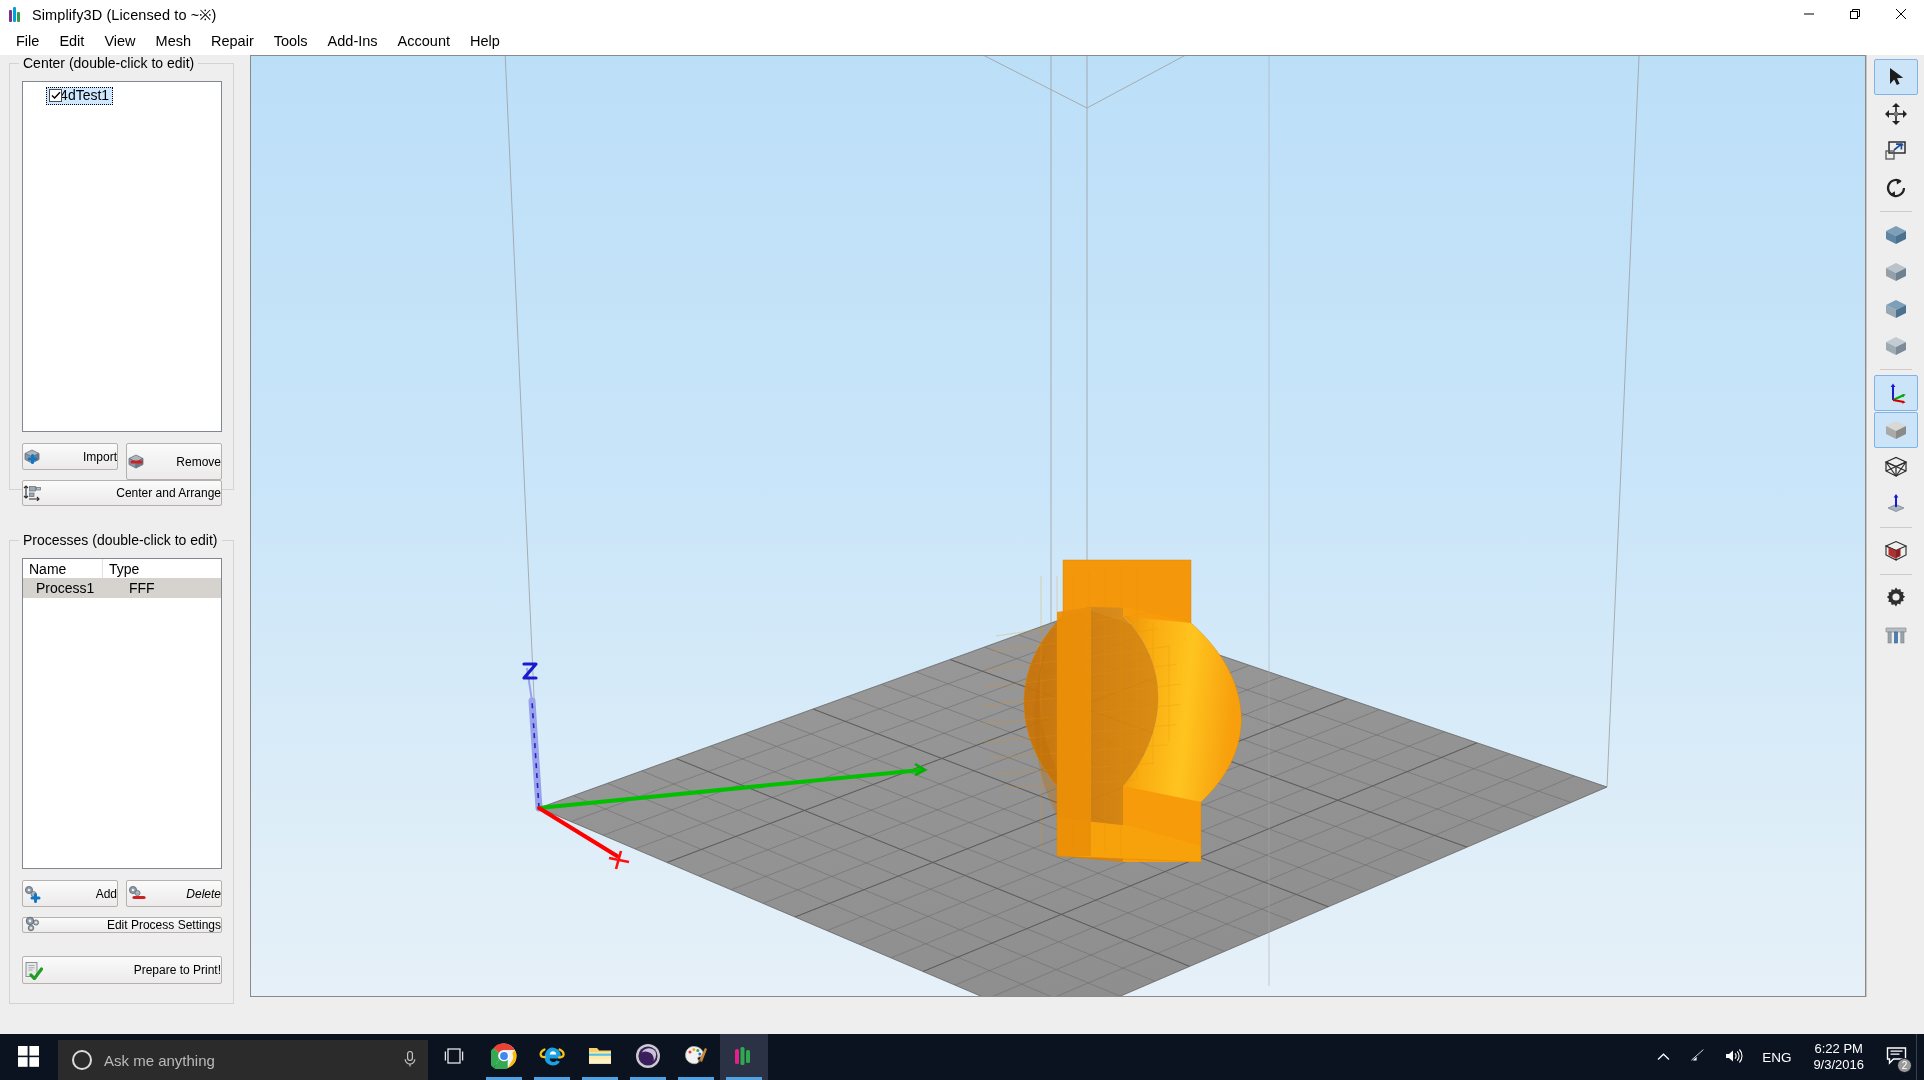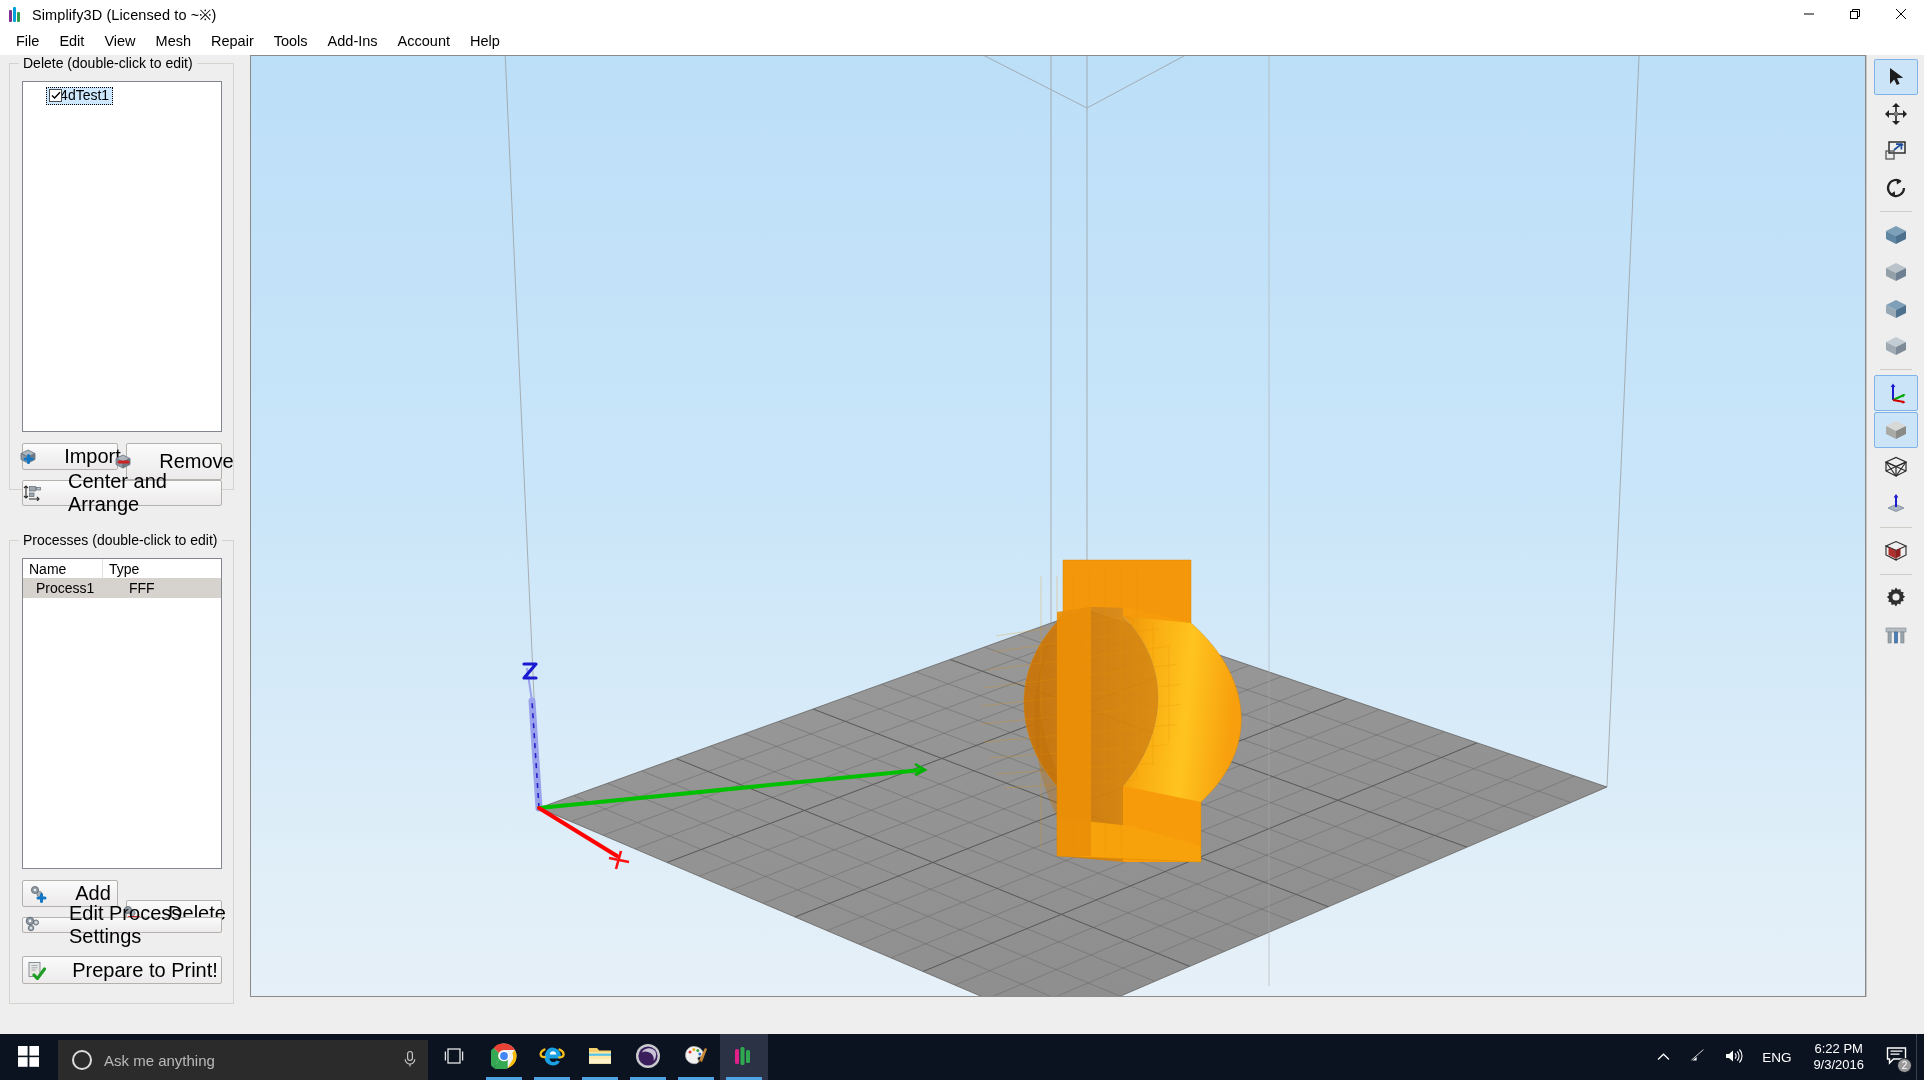--- a/index.html
+++ b/index.html
@@ -85,22 +85,22 @@
   .th-type { flex:1; }
   .tbl-row { display:flex; height:19px; background:#d6d2ce; }
   .tbl-row .td { font-size:14px; line-height:19px; padding-left:13px; }
   .td-name { width:100px; }
   .td-type { flex:1; padding-left:6px !important; }
 
   
   .btn {
     position:absolute; background:linear-gradient(#fbfbfb,#eceaea);
     border:1px solid #b5b2ad; border-radius:2px;
-    display:flex; align-items:center; justify-content:center; gap:26px;
-    font-size:20px; color:#000; cursor:default;
+    display:flex; align-items:center; justify-content:space-between; gap:26px;
+    font-size:12px; color:#000; cursor:default;
   }
   .btn .ico { display:flex; align-items:center; justify-content:center; flex:0 0 auto; }
   .btn .ico svg { display:block; }
 
   
   #viewport {
     position:absolute; left:250px; top:55px; width:1616px; height:942px;
     border:1px solid #8a8a8a;
     background:linear-gradient(180deg,#bcdff8 0%,#c9e5f9 45%,#dfeef8 85%,#e6f0f8 100%);
     overflow:hidden;
@@ -199,21 +199,21 @@
   <div class="menu-item">Tools</div>
   <div class="menu-item">Add-Ins</div>
   <div class="menu-item">Account</div>
   <div class="menu-item">Help</div>
 </div>
 
 <div id="leftpanel">
 
   <div class="groupbox" style="left:9px; top:0px; width:225px; height:435px;">
     <div class="gb-frame"></div>
-    <div class="gb-title">Delete (double-click to edit)</div>
+    <div class="gb-title">Center (double-click to edit)</div>
 
     <div class="listbox" style="left:13px; top:26px; width:200px; height:351px;">
       <div class="list-item selected" style="margin-top:5px;">
         <span class="li-label">C4dTest1</span>
       </div>
       <div class="li-check" style="top:7px;">
         <svg width="10" height="9" viewBox="0 0 10 9">
             <path d="M1 4.4L3.6 7 9 1.2" fill="none" stroke="#000" stroke-width="1.4"></path>
           </svg>
       </div>
@@ -277,21 +277,21 @@
         <svg width="20" height="18" viewBox="0 0 20 18">
           <circle cx="6" cy="5" r="3.6" fill="#8d98a3" stroke="#5e6a74" stroke-width=".8"></circle>
           <circle cx="6" cy="5" r="1.3" fill="#efefef"></circle>
           <circle cx="10.5" cy="9" r="2.6" fill="#aab3bb" stroke="#5e6a74" stroke-width=".7"></circle>
           <path d="M12.5 9.5v7M9 13h7" stroke="#1276c4" stroke-width="3" stroke-linecap="round"></path>
         </svg>
       </span>
       <span>Add</span>
     </div>
 
-    <div class="btn" style="left:117px; top:368px; width:96px; height:27px;">
+    <div class="btn" style="left:117px; top:348px; width:96px; height:27px;font-style:italic;">
       <span class="ico">
         <svg width="20" height="18" viewBox="0 0 20 18">
           <circle cx="6" cy="5" r="3.6" fill="#8d98a3" stroke="#5e6a74" stroke-width=".8"></circle>
           <circle cx="6" cy="5" r="1.3" fill="#efefef"></circle>
           <circle cx="10.5" cy="8" r="2.6" fill="#aab3bb" stroke="#5e6a74" stroke-width=".7"></circle>
           <path d="M7 12.5h10" stroke="#cc2222" stroke-width="3.2" stroke-linecap="round"></path>
         </svg>
       </span>
       <span>Delete</span>
     </div>

